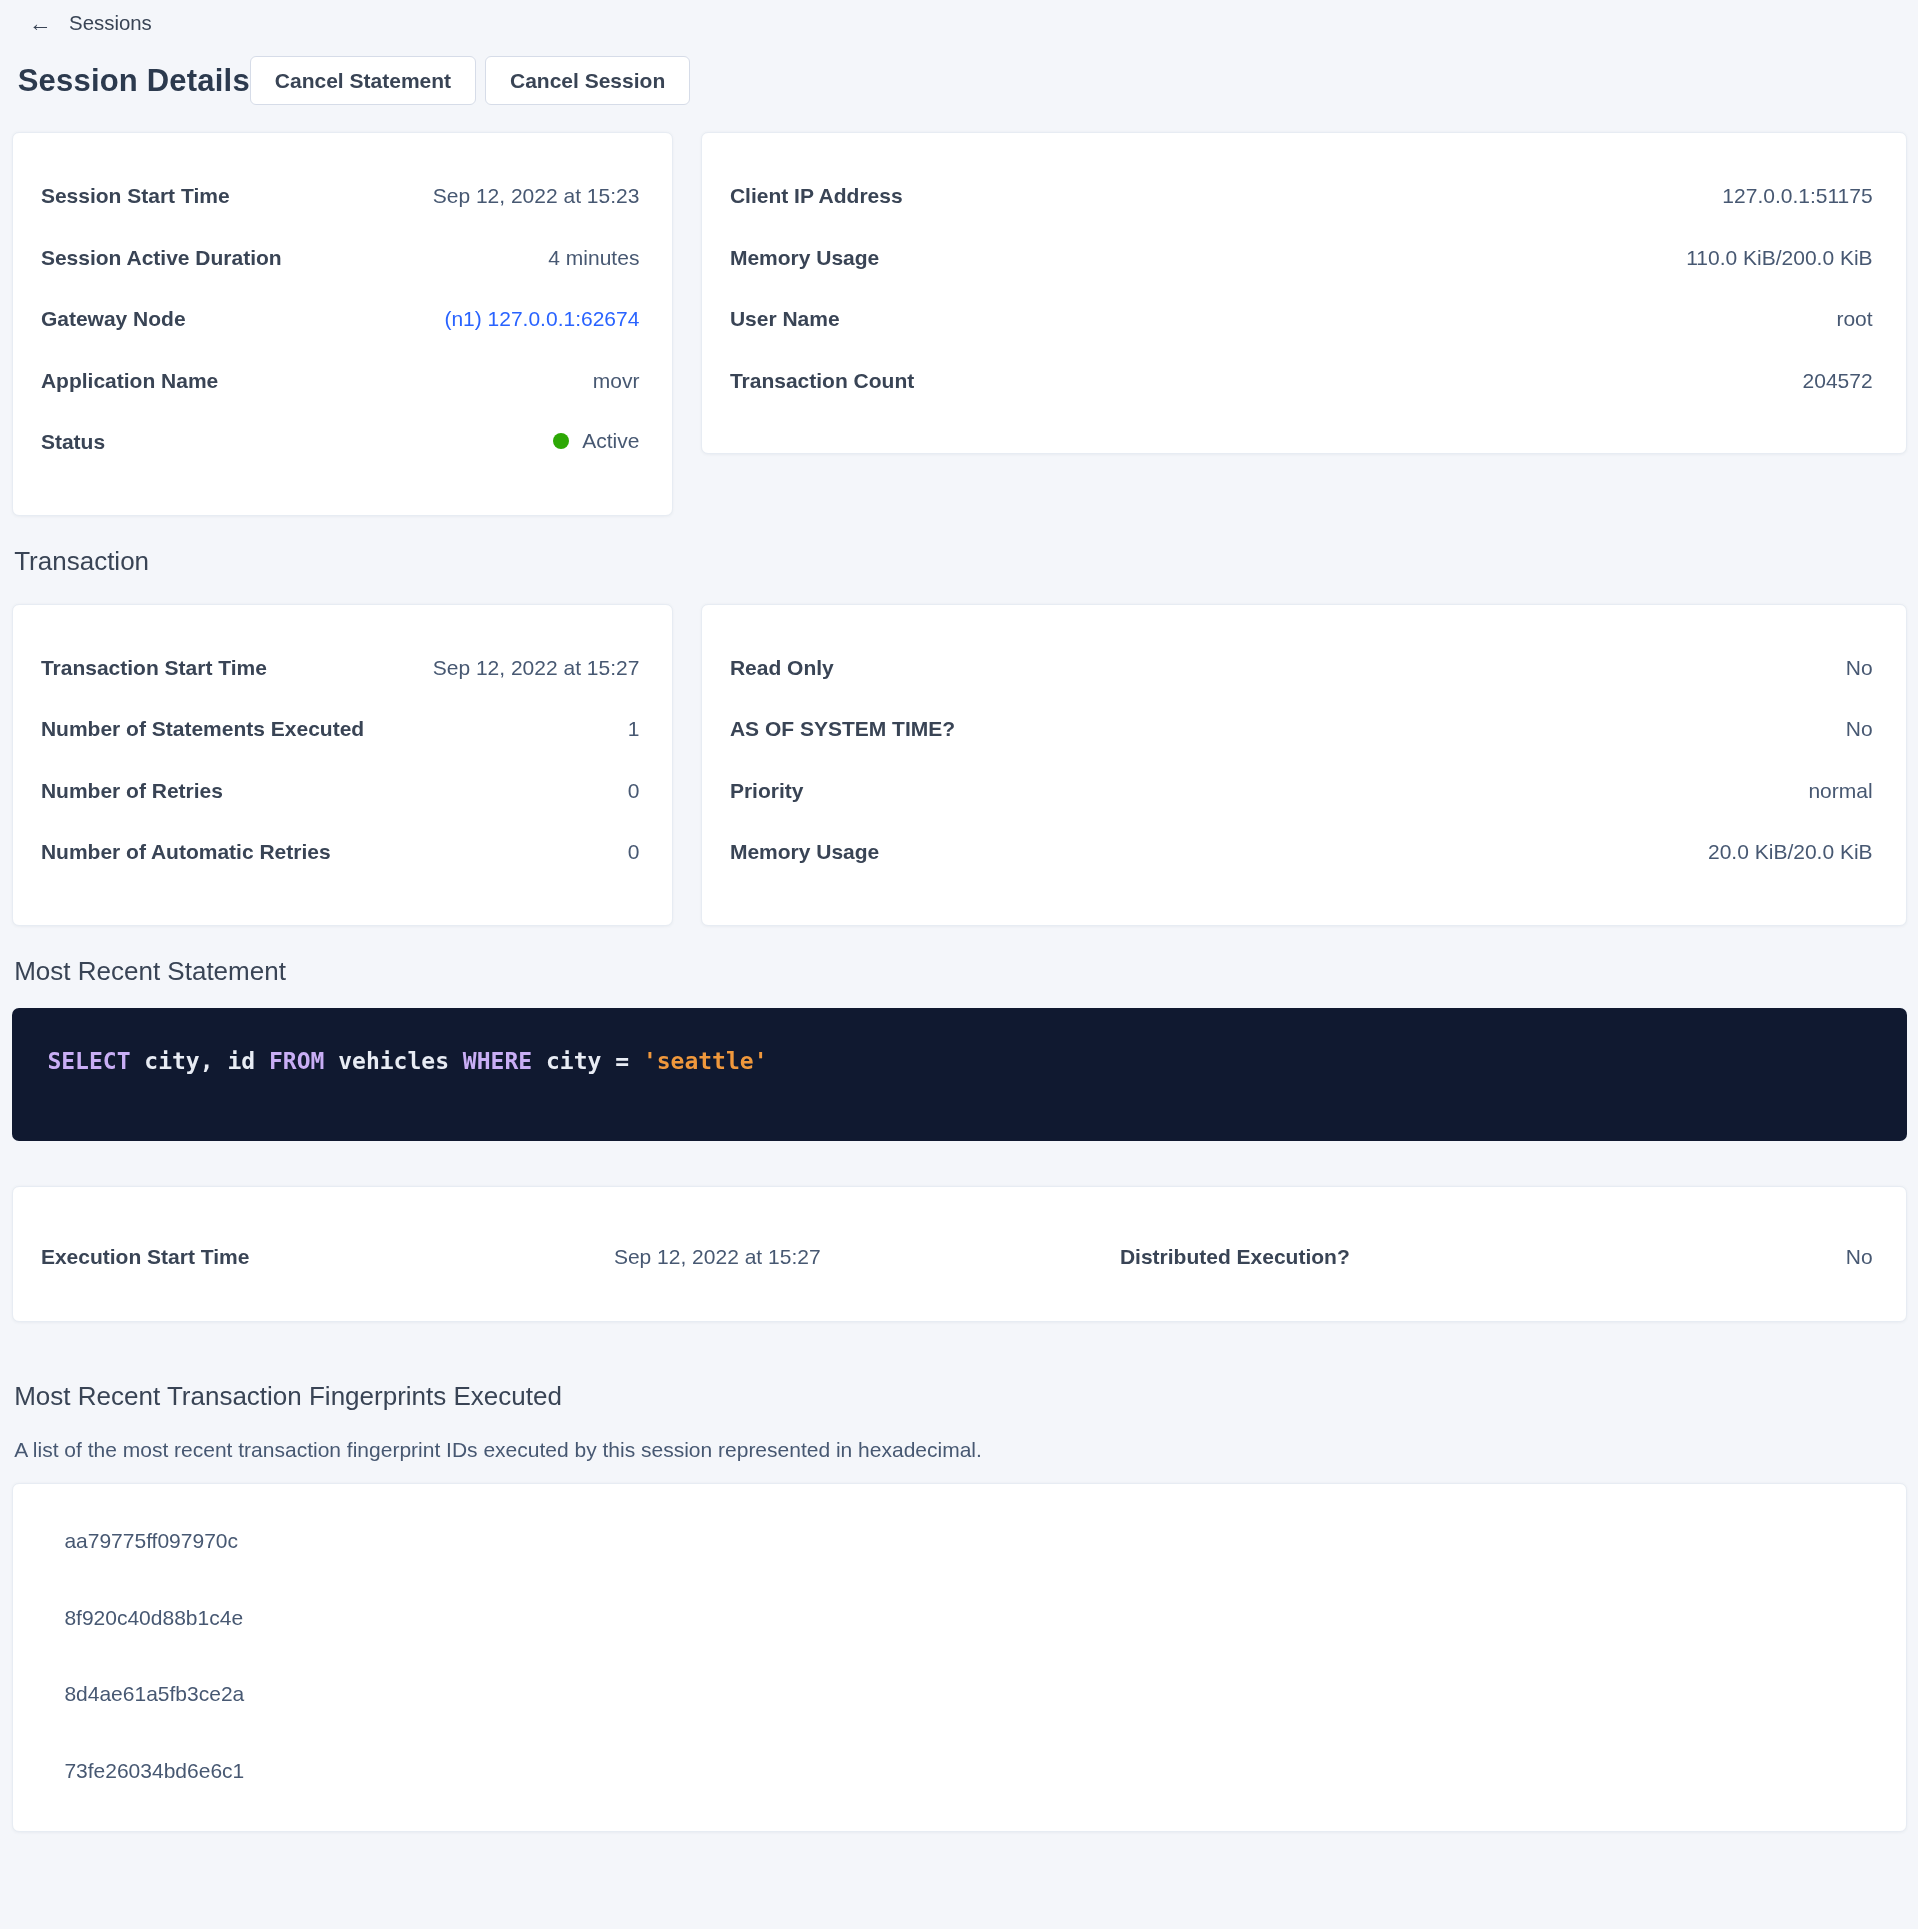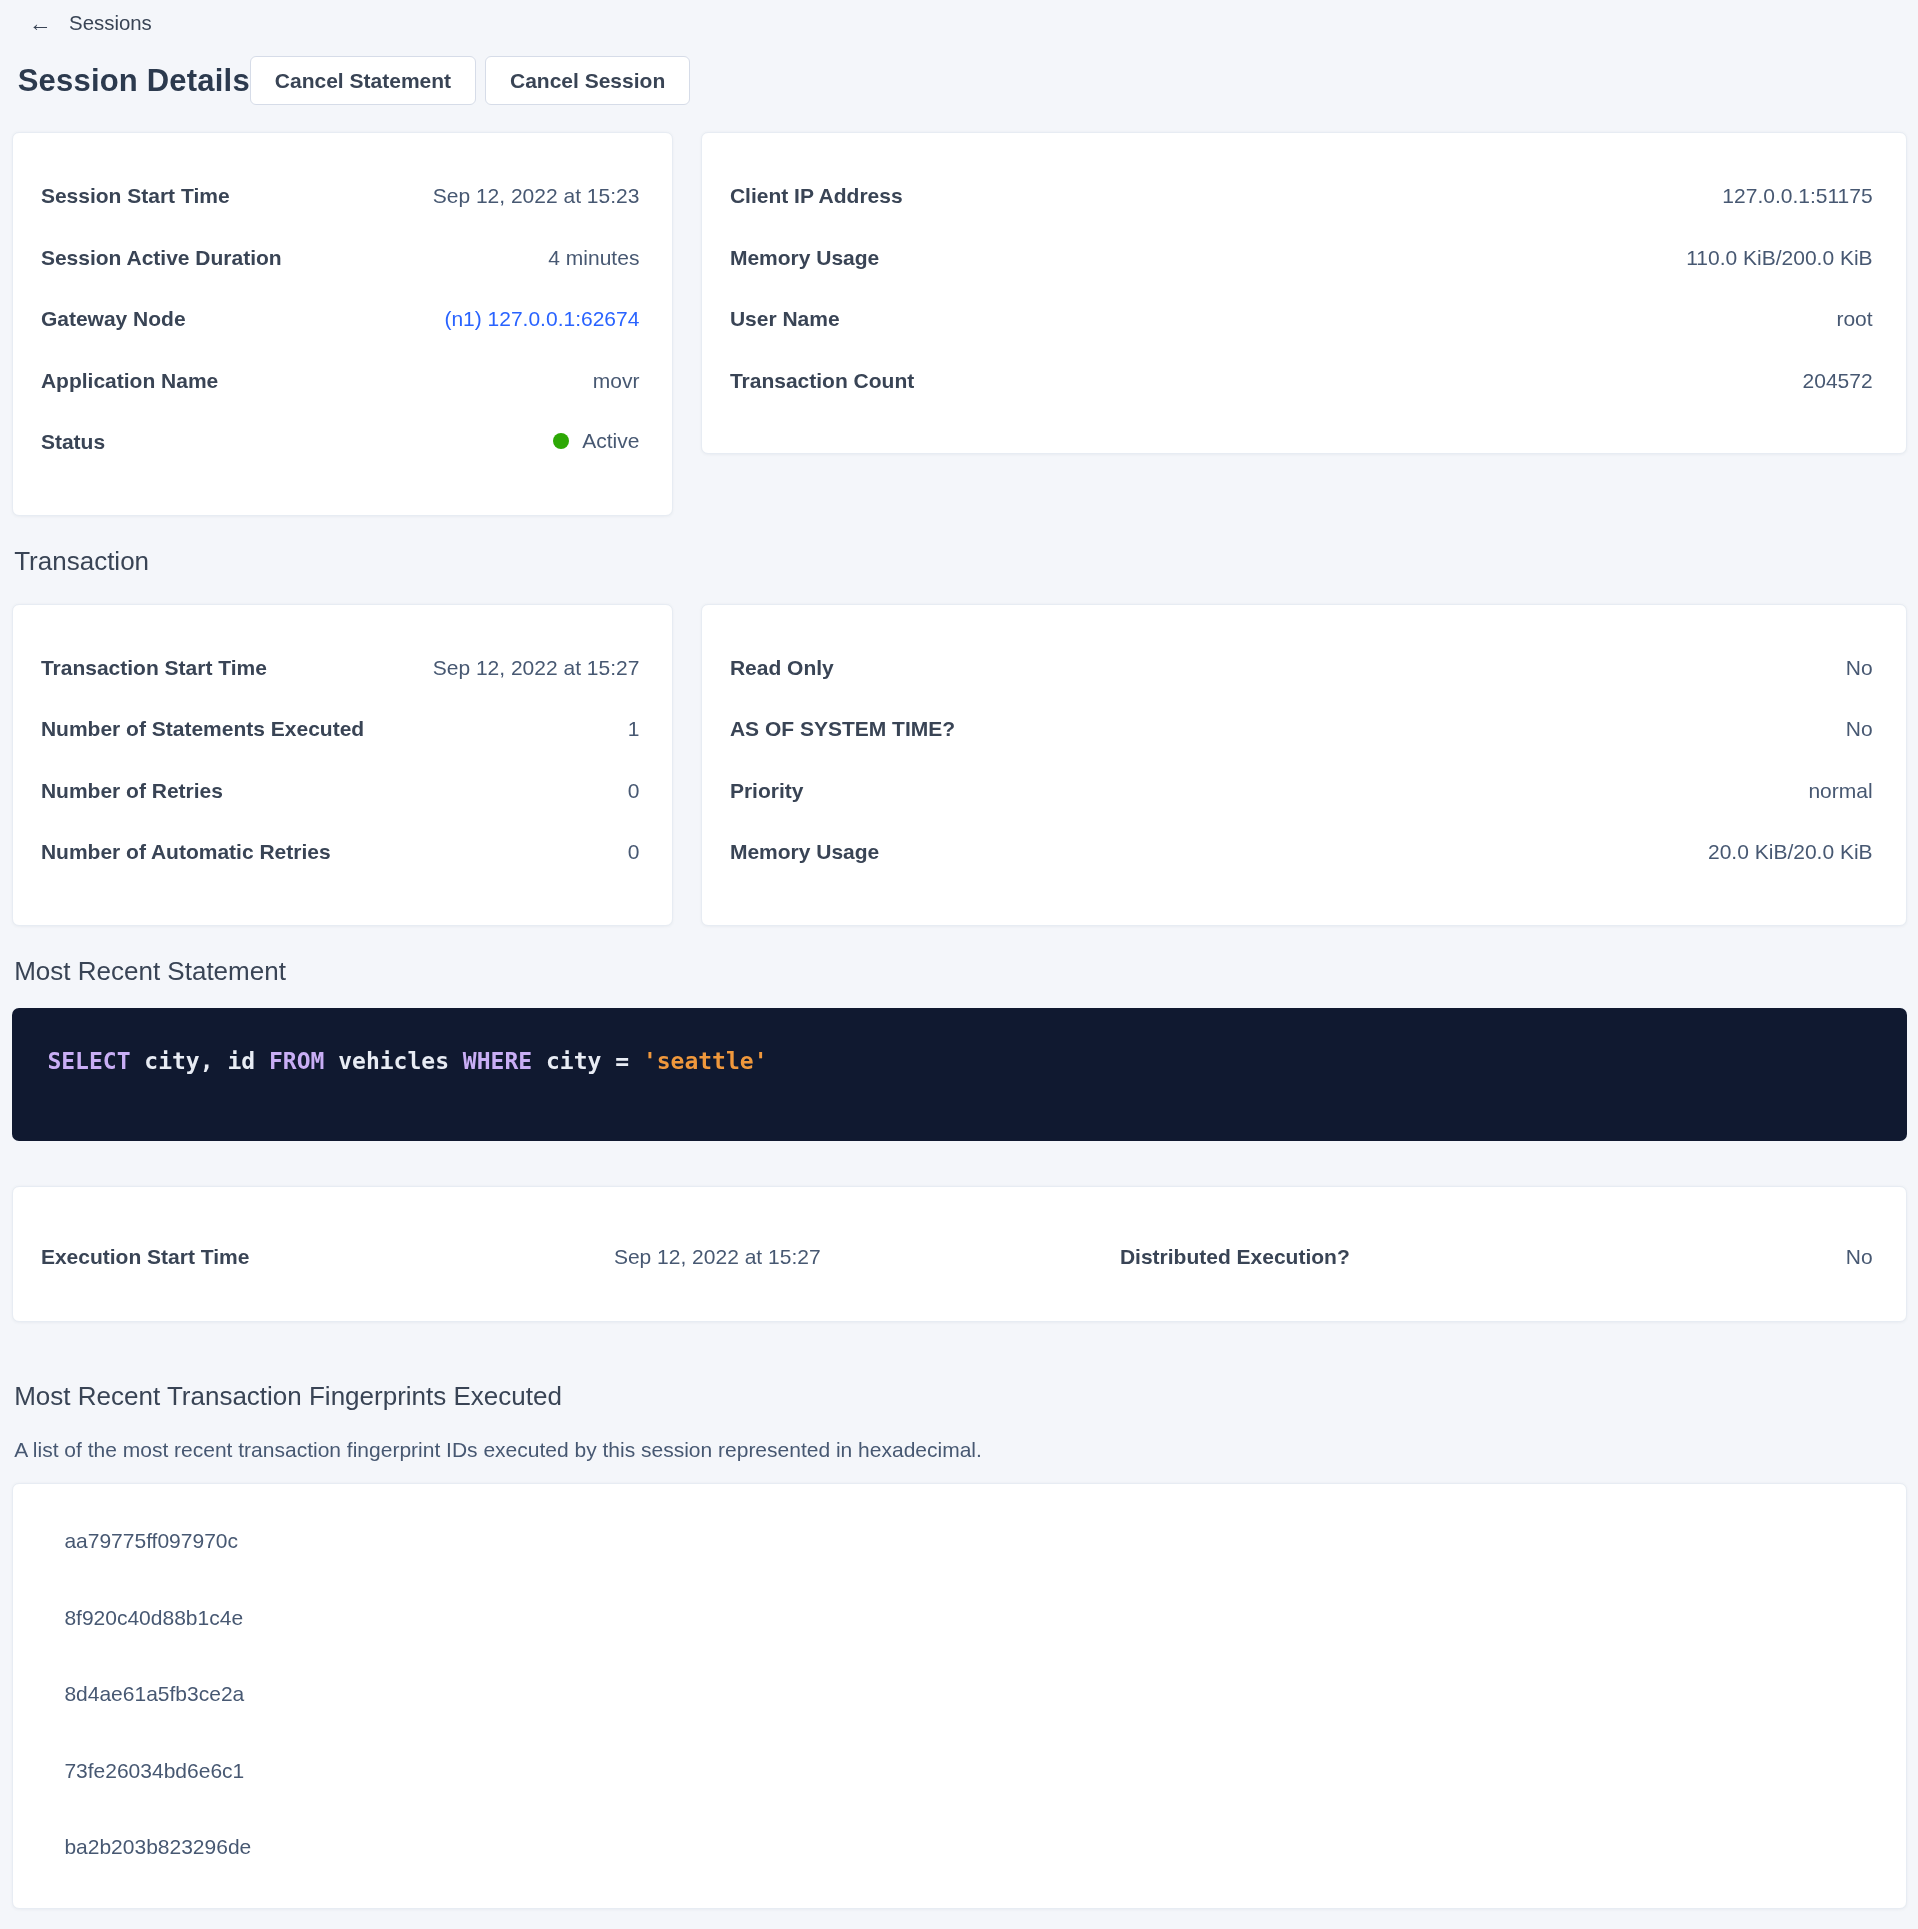--- a/index.html
+++ b/index.html
@@ -230,17 +230,16 @@
   </div>
 
   <h2 class="section-title" style="margin-top:59px;">Most Recent Transaction Fingerprints Executed</h2>
   <p class="subtitle">A list of the most recent transaction fingerprint IDs executed by this session represented in hexadecimal.</p>
 
   <div class="card fingerprints-card">
     <div class="fingerprint-row">aa79775ff097970c</div>
     <div class="fingerprint-row">8f920c40d88b1c4e</div>
     <div class="fingerprint-row">8d4ae61a5fb3ce2a</div>
     <div class="fingerprint-row">73fe26034bd6e6c1</div>
-    <div class="fingerprint-row">ba2b203b823296de</div>
   </div>
 
 </div>
 
 
 </body></html>

